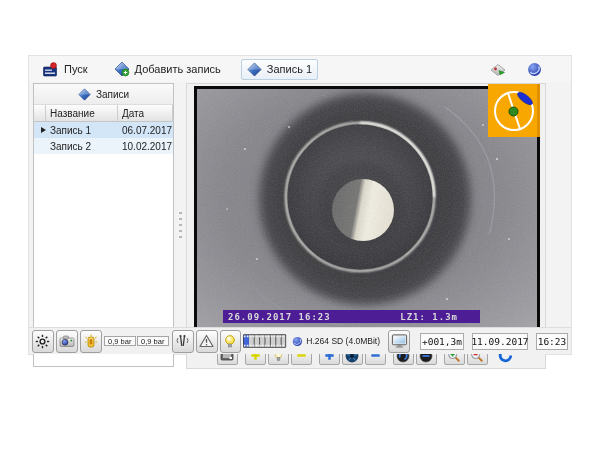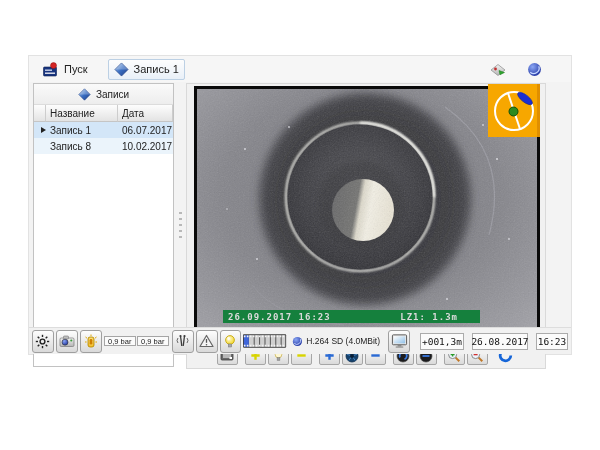--- a/index.html
+++ b/index.html
@@ -26,21 +26,21 @@
   .row-alt{background:#ebf4fb;}
   .marker-arrow{width:0;height:0;border-left:5px solid #222;border-top:3.5px solid transparent;border-bottom:3.5px solid transparent;margin-left:3px;}
   .grid-fill{flex:1;background:#fff;}
   .records-count{height:15px;flex:0 0 15px;border-top:1px solid #cfcfcf;background:#f1f1f1;display:flex;align-items:center;padding-left:4px;font-size:9px;color:#333;}
   .splitter{position:absolute;left:147px;top:27px;width:9px;height:284px;display:flex;align-items:center;justify-content:center;}
   .splitter i{display:block;width:3px;height:26px;background:repeating-linear-gradient(#b8b8b8 0 2px,transparent 2px 6px);}
   
   .video-panel{position:absolute;left:157px;top:27px;width:360px;height:286px;background:#f1f1f1;border:1px solid #d9d9d9;box-sizing:border-box;}
   .video-frame{position:absolute;left:7px;top:2px;width:346px;height:258px;background:#0a0a0a;}
   .video-screen{position:absolute;left:3px;top:3px;width:340px;height:252px;overflow:hidden;background:#85858b;}
-  .timestamp-bar{position:absolute;left:26px;top:221px;width:257px;height:13px;background:#15803d;color:#dadada;
+  .timestamp-bar{position:absolute;left:26px;top:221px;width:257px;height:13px;background:#4c1d95;color:#dadada;
     font-family:"DejaVu Sans Mono",monospace;font-size:9px;font-weight:bold;letter-spacing:1px;
     display:flex;align-items:center;justify-content:space-between;padding:0 22px 0 5px;box-sizing:border-box;}
   .roll-indicator{position:absolute;top:0;right:5px;width:52px;height:53px;}
   .video-toolbar{position:absolute;left:0;right:0;bottom:2px;height:21px;display:flex;align-items:center;justify-content:center;gap:2px;}
   .vbtn{width:21px;height:19px;display:flex;align-items:center;justify-content:center;background:linear-gradient(#fefefe,#dadada);border:1px solid #a6a6a6;border-radius:2px;box-sizing:border-box;}
   .vbtn.gap{margin-left:5px;}
   
   .status-bar{position:absolute;left:0;right:0;bottom:0;height:27px;background:#f1f1f1;border-top:1px solid #ddd;display:flex;align-items:center;padding:0 3px;box-sizing:border-box;}
   .sbtn{width:26px;height:23px;display:flex;align-items:center;justify-content:center;background:linear-gradient(#fdfdfd,#d9d9d9);border:1px solid #9f9f9f;border-radius:3px;box-sizing:border-box;margin-right:2px;}
   .pressure-stack{display:flex;flex-direction:row;gap:1px;margin:0 3px 0 0;}
@@ -88,20 +88,29 @@
   <div class="main-toolbar">
     <div class="tb-btn">
       <svg width="16" height="15" viewBox="0 0 16 15">
         <rect x="0.5" y="5" width="13" height="9" rx="1" fill="#17347e" stroke="#0c1f52" stroke-width="0.6"></rect>
         <rect x="2" y="10.5" width="10" height="1.4" fill="#e8e8f2"></rect>
         <rect x="2" y="7.5" width="7" height="1.4" fill="#c8d0e8"></rect>
         <circle cx="10.5" cy="3.6" r="3" fill="#d42424" stroke="#8a1010" stroke-width="0.5"></circle>
       </svg>
       <span>Пуск</span>
     </div>
+    <div class="tb-btn">
+      <svg width="16" height="16" viewBox="0 0 16 16">
+        <polygon points="8,1 15,8 8,15 1,8" fill="url(#g-gem)" stroke="#1e3f86" stroke-width="0.7"></polygon>
+        <polygon points="8,1 15,8 8,8 1,8" fill="#ffffff" opacity="0.25"></polygon>
+        <circle cx="11.5" cy="11.5" r="3.4" fill="#2da32d" stroke="#1a7a1a" stroke-width="0.6"></circle>
+        <path d="M11.5,9.8 v3.4 M9.8,11.5 h3.4" stroke="#fff" stroke-width="1.1"></path>
+      </svg>
+      <span>Добавить запись</span>
+    </div>
     <div class="tb-btn raised">
       <svg width="15" height="15" viewBox="0 0 16 16">
         <polygon points="8,1 15,8 8,15 1,8" fill="url(#g-gem)" stroke="#1e3f86" stroke-width="0.7"></polygon>
         <polygon points="8,1 15,8 8,8 1,8" fill="#ffffff" opacity="0.25"></polygon>
       </svg>
       <span>Запись 1</span>
     </div>
     <div class="tb-spacer"></div>
     <div class="tb-iconbtn">
       <svg width="18" height="15" viewBox="0 0 18 15">
@@ -134,21 +143,21 @@
       </div>
       <div class="grid-row row-sel">
         <div class="cell c-marker">
             <span class="marker-arrow"></span>
           </div>
         <div class="cell c-name">Запись 1</div>
         <div class="cell c-date">06.07.2017</div>
       </div>
       <div class="grid-row row-alt">
         <div class="cell c-marker"></div>
-        <div class="cell c-name">Запись 8</div>
+        <div class="cell c-name">Запись 2</div>
         <div class="cell c-date">10.02.2017</div>
       </div>
       <div class="grid-fill"></div>
     </div>
   </div>
 
   <div class="splitter">
       <i></i>
     </div>
 
@@ -404,17 +413,17 @@
 
     <div class="sbtn">
       <svg width="17" height="16" viewBox="0 0 18 16">
         <rect x="1.5" y="1.5" width="15" height="10.5" rx="1" fill="#e8e8e8" stroke="#555" stroke-width="1"></rect>
         <rect x="3" y="3" width="12" height="7.5" fill="url(#g-screen)"></rect>
         <rect x="7" y="12.2" width="4" height="1.6" fill="#888"></rect>
         <rect x="5" y="13.8" width="8" height="1.2" fill="#888"></rect>
       </svg>
     </div>
     <div class="val-box" style="width:44px;">+001,3m</div>
-    <div class="val-box" style="width:56px;">26.08.2017</div>
+    <div class="val-box" style="width:56px;">11.09.2017</div>
     <div class="val-box" style="width:32px;">16:23</div>
   </div>
 
 </div>
 
 </body></html>

